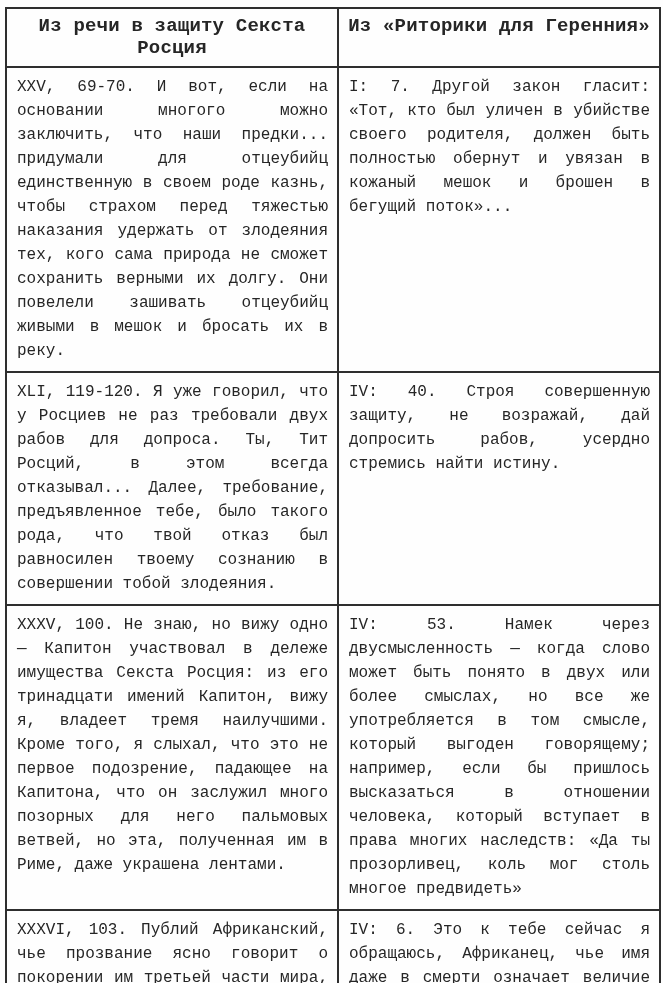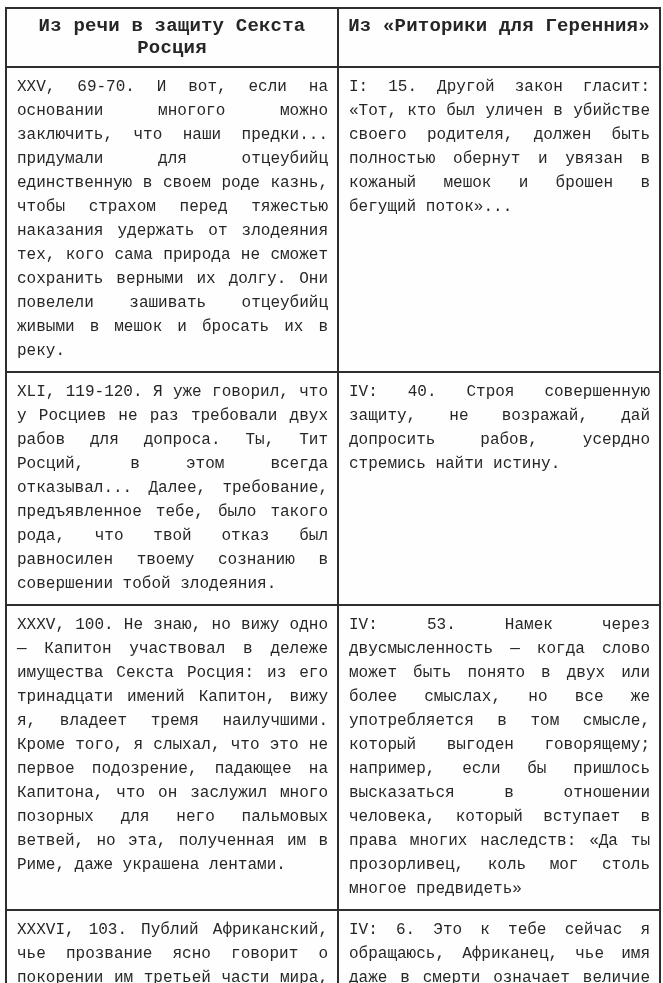--- a/index.html
+++ b/index.html
@@ -60,21 +60,21 @@
       <col class="col-left">
       <col class="col-right">
     </colgroup>
     <tbody>
         <tr class="row-header">
       <th>Из речи в защиту Секста Росция</th>
       <th>Из «Риторики для Геренния»</th>
     </tr>
     <tr class="row-1">
       <td>XXV, 69-70. И вот, если на основании многого можно заключить, что наши предки... придумали для отцеубийц единственную в своем роде казнь, чтобы страхом перед тяжестью наказания удержать от злодеяния тех, кого сама природа не сможет сохранить верными их долгу. Они повелели зашивать отцеубийц живыми в мешок и бросать их в реку.</td>
-      <td>I: 15. Другой закон гласит: «Тот, кто был уличен в убийстве своего родителя, должен быть полностью обернут и увязан в кожаный мешок и брошен в бегущий поток»...</td>
+      <td>I: 7. Другой закон гласит: «Тот, кто был уличен в убийстве своего родителя, должен быть полностью обернут и увязан в кожаный мешок и брошен в бегущий поток»...</td>
     </tr>
     <tr class="row-2">
       <td>XLI, 119-120. Я уже говорил, что у Росциев не раз требовали двух рабов для допроса. Ты, Тит Росций, в этом всегда отказывал... Далее, требование, предъявленное тебе, было такого рода, что твой отказ был равносилен твоему сознанию в совершении тобой злодеяния.</td>
       <td>IV: 40. Строя совершенную защиту, не возражай, дай допросить рабов, усердно стремись найти истину.</td>
     </tr>
     <tr class="row-3">
       <td>XXXV, 100. Не знаю, но вижу одно — Капитон участвовал в дележе имущества Секста Росция: из его тринадцати имений Капитон, вижу я, владеет тремя наилучшими. Кроме того, я слыхал, что это не первое подозрение, падающее на Капитона, что он заслужил много позорных для него пальмовых ветвей, но эта, полученная им в Риме, даже украшена лентами.</td>
       <td>IV: 53. Намек через двусмысленность — когда слово может быть понято в двух или более смыслах, но все же употребляется в том смысле, который выгоден говорящему; например, если бы пришлось высказаться в отношении человека, который вступает в права многих наследств: «Да ты прозорливец, коль мог столь многое предвидеть»</td>
     </tr>
     <tr class="row-4">

